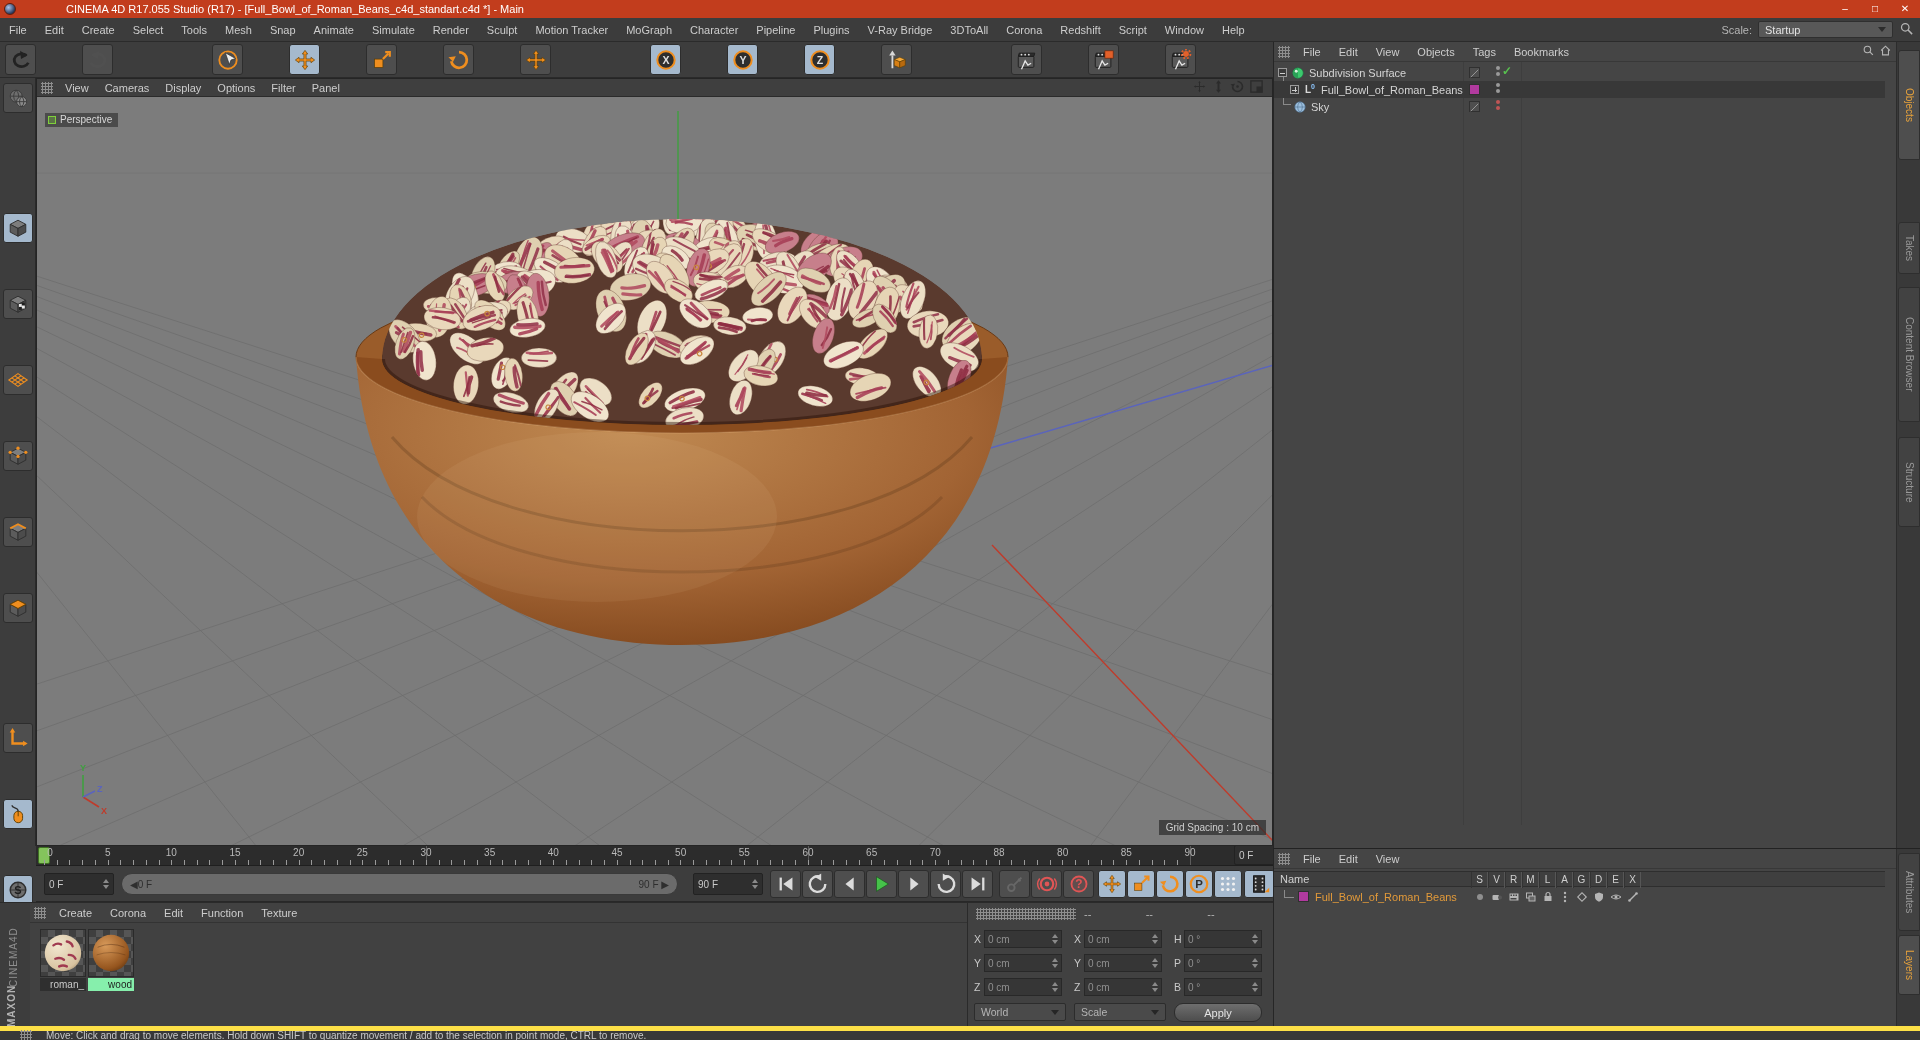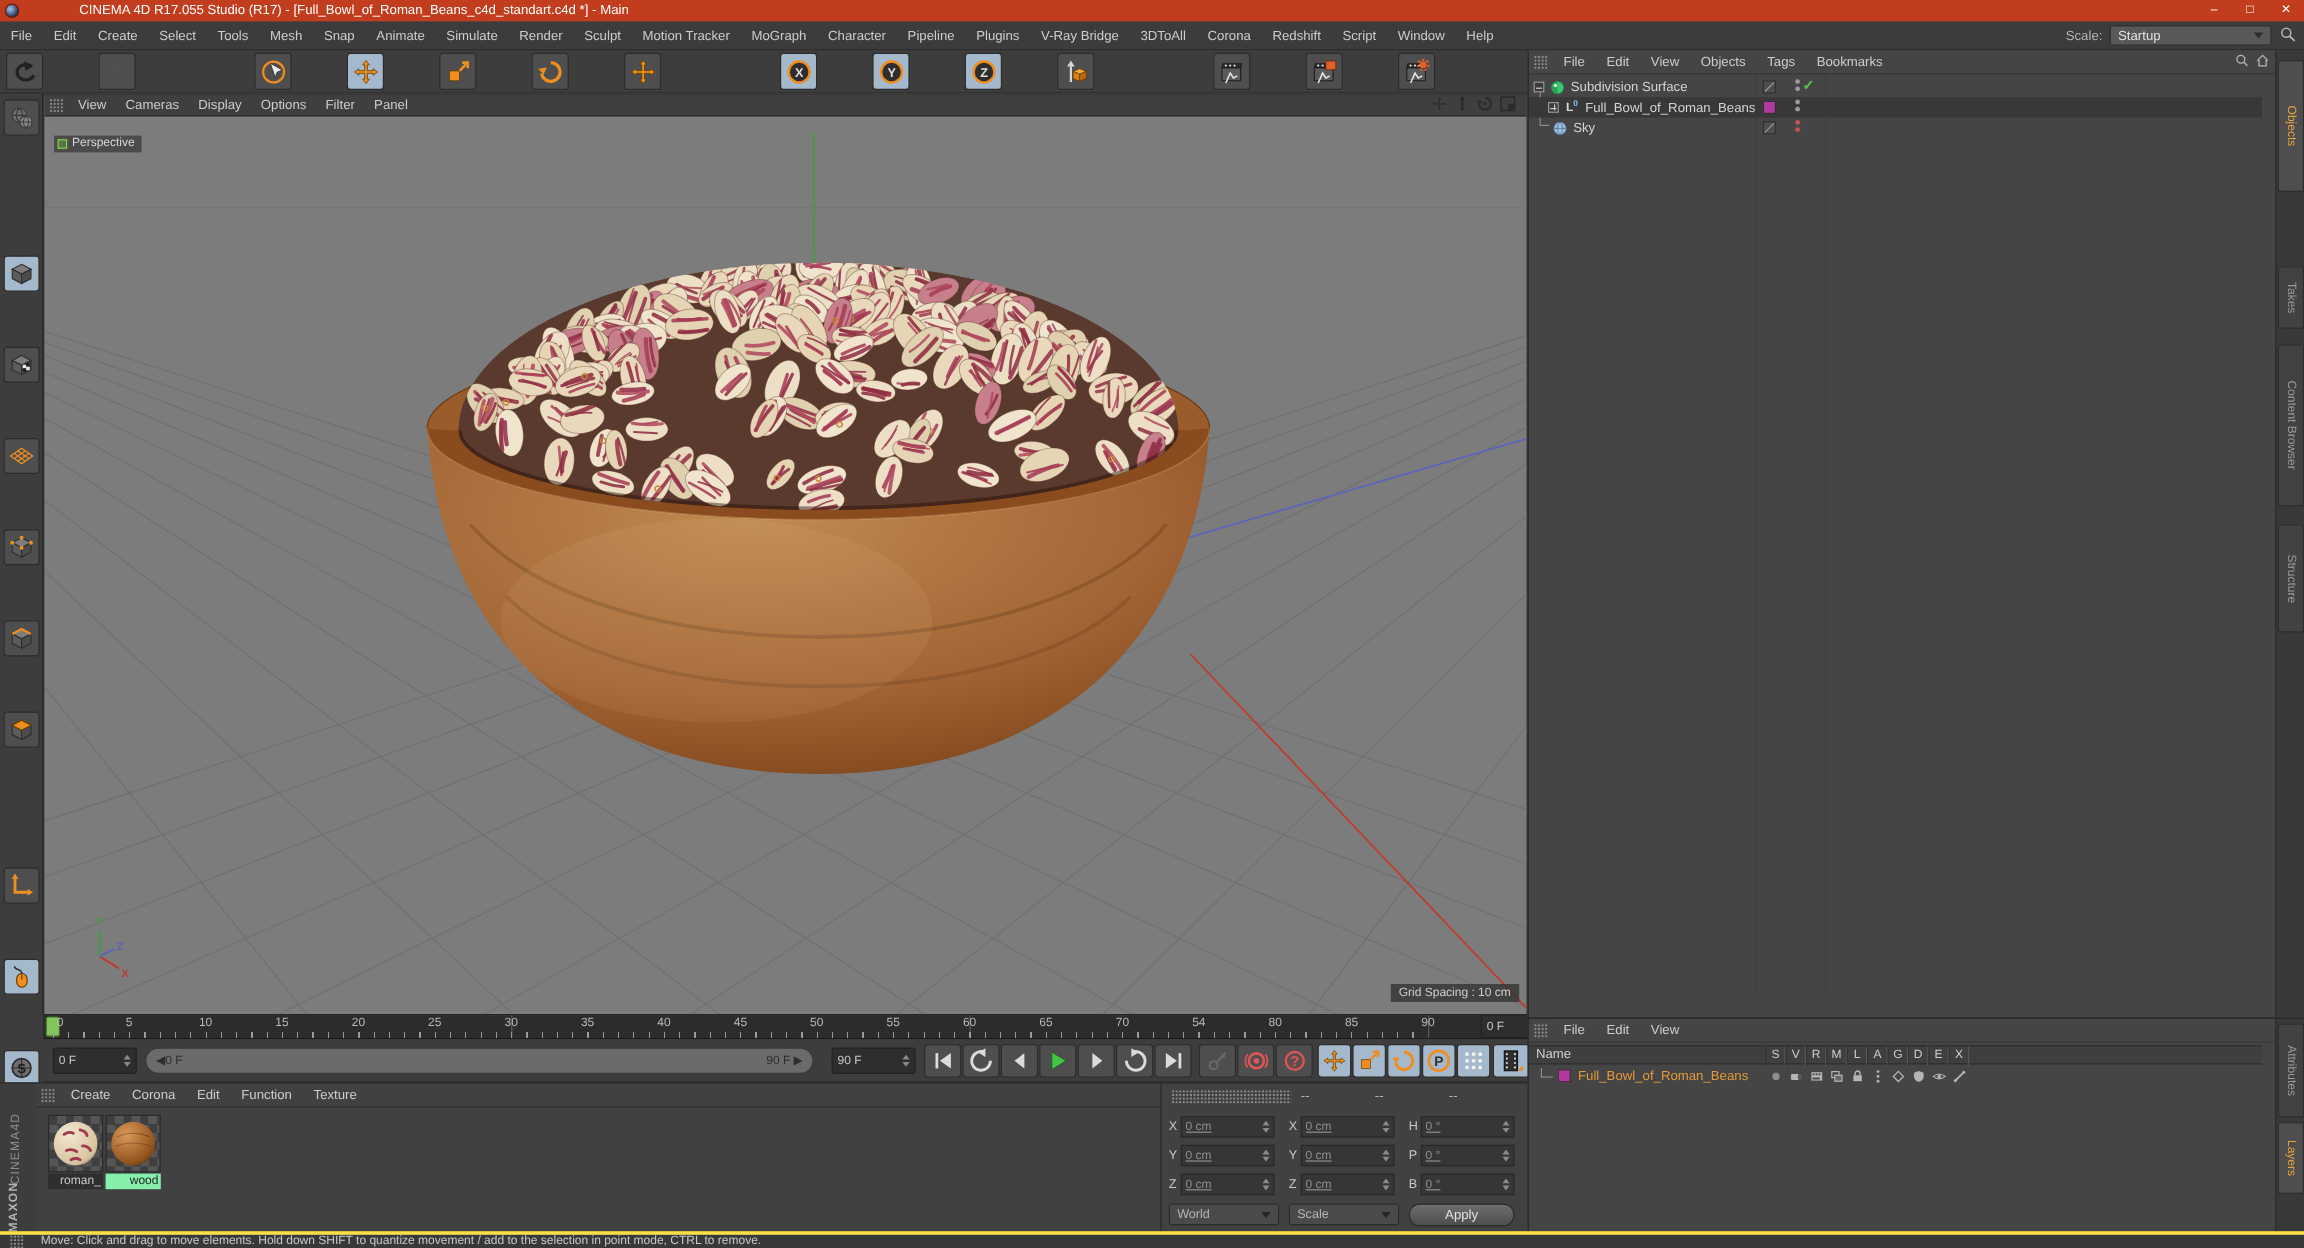--- a/index.html
+++ b/index.html
@@ -96,21 +96,21 @@
   .thumb.selected .lbl{background:#86efac;color:#1e1e1e;}
 
   
   #coords{left:967px;top:902px;width:306px;height:124px;background:#414141;border-top:1px solid #2a2a2a;border-left:1px solid #2a2a2a;padding:2px 4px;}
   #coords .hdr{display:flex;align-items:center;height:18px;color:#b5b5b5;}
   #coords .hdr span{width:100px;}
   .crow{position:absolute;display:flex;align-items:center;}
   .clab{width:10px;color:#c9c9c9;font-size:10.5px;}
   .cin{width:78px;height:18px;background:#363636;border:1px solid #282828;color:#8f8f8f;font-size:10px;
       display:flex;align-items:center;padding:0 3px;}
-  .cin .val{flex:1;text-decoration:underline;}
+  .cin .val{flex:1;}
   .dd{position:absolute;width:92px;height:18px;background:#4a4a4a;border:1px solid #2c2c2c;border-radius:2px;
       color:#b5b5b5;display:flex;align-items:center;padding:0 6px;font-size:10.5px;}
   .dd .arr{margin-left:auto;width:0;height:0;border-left:4px solid transparent;border-right:4px solid transparent;border-top:5px solid #262626;}
   #apply-btn{position:absolute;width:88px;height:19px;border-radius:9px;background:linear-gradient(#6e6e6e,#4d4d4d);
       border:1px solid #2c2c2c;color:#e3e3e3;text-align:center;line-height:18px;font-size:11px;}
 
   
   #rightpanel{left:1273px;top:42px;width:647px;height:806px;background:#454545;border-left:1px solid #262626;overflow:hidden;}
   #om-menu{display:flex;align-items:center;height:20px;background:#454545;border-bottom:1px solid #383838;}
   #om-menu .ricons{margin-left:auto;display:flex;gap:4px;padding-right:28px;}
@@ -136,22 +136,22 @@
   #lp-header{position:absolute;left:0;top:22px;width:611px;height:16px;background:#3f3f3f;border-top:1px solid #2e2e2e;
       border-bottom:1px solid #2e2e2e;display:flex;align-items:center;}
   #lp-header .nm{padding-left:6px;color:#d0d0d0;}
   .colcell{position:absolute;top:0;width:17px;height:16px;line-height:16px;text-align:center;font-size:10px;color:#cfcfcf;
       border-right:1px solid #565656;border-left:1px solid #333;}
   #lp-row{position:absolute;left:0;top:39px;width:611px;height:17px;display:flex;align-items:center;}
   #lp-row .nm{color:#e29a3a;font-size:11px;}
   .tagicon{position:absolute;width:15px;height:15px;display:flex;align-items:center;justify-content:center;}
 
   
-  #statusbar{left:0;top:1026px;width:1920px;height:14px;background:#383838;border-top:3px solid #fde047;
-      display:flex;align-items:center;gap:10px;padding-left:4px;}
+  #statusbar{left:0;top:1026px;width:1920px;height:14px;background:#383838;border-top:5px solid #fde047;
+      display:flex;align-items:center;gap:10px;padding-left:16px;}
   #statusbar .txt{font-size:10px;color:#c8c8c8;}
 </style>
 </head>
 <body>
 
 <div id="app">
 
   <div id="titlebar" class="abs">
     <div class="appicon"></div>
     <span class="title">CINEMA 4D R17.055 Studio (R17) - [Full_Bowl_of_Roman_Beans_c4d_standart.c4d *] - Main</span>
@@ -2541,21 +2541,21 @@
       <span class="num" style="left: 326.333px;">25</span>
       <span class="num" style="left: 390px;">30</span>
       <span class="num" style="left: 453.667px;">35</span>
       <span class="num" style="left: 517.333px;">40</span>
       <span class="num" style="left: 581px;">45</span>
       <span class="num" style="left: 644.667px;">50</span>
       <span class="num" style="left: 708.333px;">55</span>
       <span class="num" style="left: 772px;">60</span>
       <span class="num" style="left: 835.667px;">65</span>
       <span class="num" style="left: 899.333px;">70</span>
-      <span class="num" style="left: 963px;">54</span>
+      <span class="num" style="left: 963px;">88</span>
       <span class="num" style="left: 1026.67px;">80</span>
       <span class="num" style="left: 1090.33px;">85</span>
       <span class="num" style="left: 1154px;">90</span>
       <div class="ticks"></div>
       <div class="spin" style="left: 1198px; top: -1px; width: 68px; height: 20px;">
         <span class="val">0 F</span>
       </div>
     </div>
 
   <div id="transport" class="abs">

